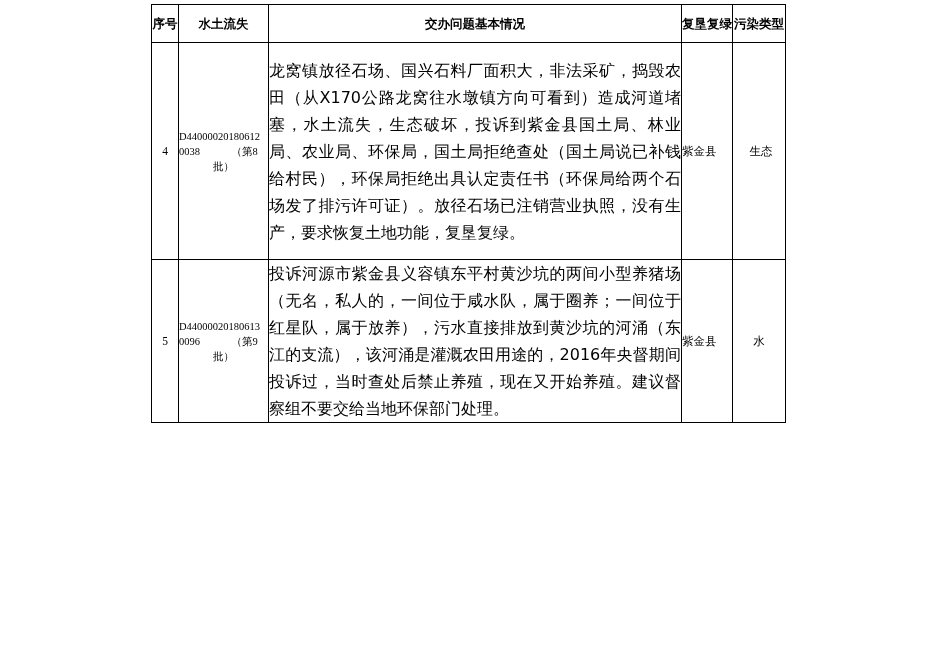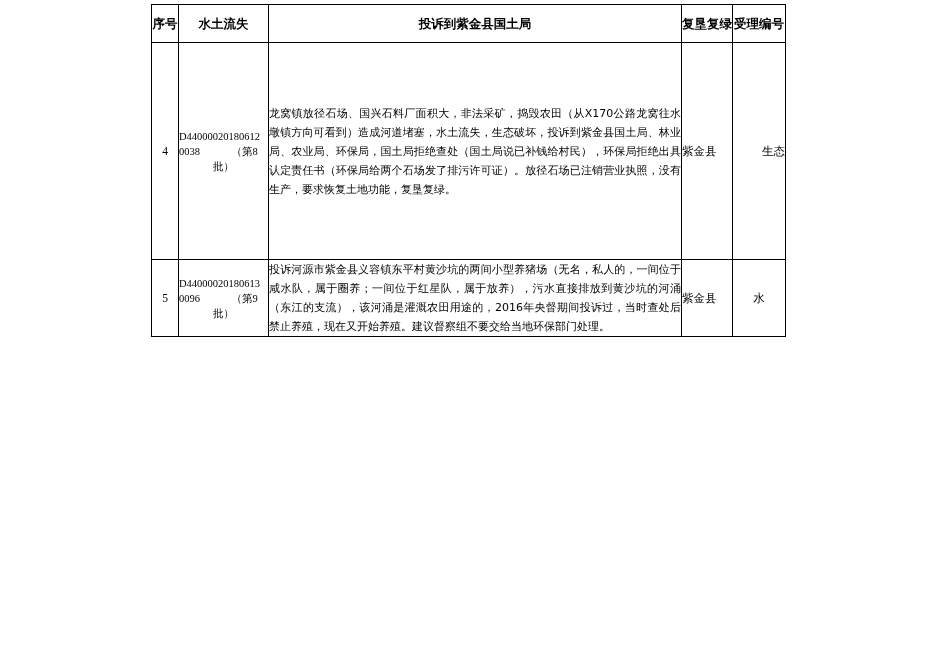--- a/index.html
+++ b/index.html
@@ -64,60 +64,60 @@
     font-family: "Liberation Serif", "DejaVu Serif", serif;
     padding: 0 3px;
     word-break: break-all;
     margin-left: 20px;
   }
   .c-id .idline { display: block; white-space: nowrap; }
   .c-id .idline-2 { text-align: justify; }
   .c-id .idline-3 { text-align: center; }
 
   .c-desc {
-    font-size: 11px;
-    line-height: 19px;
+    font-size: 16px;
+    line-height: 27px;
     text-align: justify;
     text-justify: inter-ideograph;
     padding: 0 5px;
     font-family: "DejaVu Sans", "Liberation Sans", sans-serif;
   }
   .c-region, .c-type {
     font-size: 11.5px;
     font-family: "DejaVu Sans", "Liberation Sans", sans-serif;
   }
   .c-region { }
 
   .row4 .c-seq, .row4 .c-id, .row4 .c-desc, .row4 .c-region, .row4 .c-type { height: 216px; }
   .row5 .c-seq, .row5 .c-id, .row5 .c-desc, .row5 .c-region, .row5 .c-type { height: 67px; }
 
-  .row4 .c-type { text-align: right; padding-left: 4px; margin-top: 44px; }
+  .row4 .c-type { text-align: center; padding-left: 4px; margin-top: 44px; }
   .row5 .c-type { text-align: center; }
 </style>
 </head>
 <body>
 
 <div id="page">
 
   <table class="doc-table">
     <colgroup>
       <col class="col-seq">
       <col class="col-id">
       <col class="col-desc">
       <col class="col-region">
       <col class="col-type">
     </colgroup>
 
     <thead>
       <tr class="hdr">
         <td class="h-seq">序号</td>
         <td>水土流失</td>
-        <td>投诉到紫金县国土局</td>
+        <td>交办问题基本情况</td>
         <td>复垦复绿</td>
-        <td>受理编号</td>
+        <td>污染类型</td>
       </tr>
     </thead>
 
     <tbody>
       <tr class="row4">
         <td class="c-seq">4</td>
         <td class="c-id">
           <span class="idline idline-1">D44000020180612</span>
           <span class="idline idline-2">0038　　　（第8</span>
           <span class="idline idline-3">批）</span>

